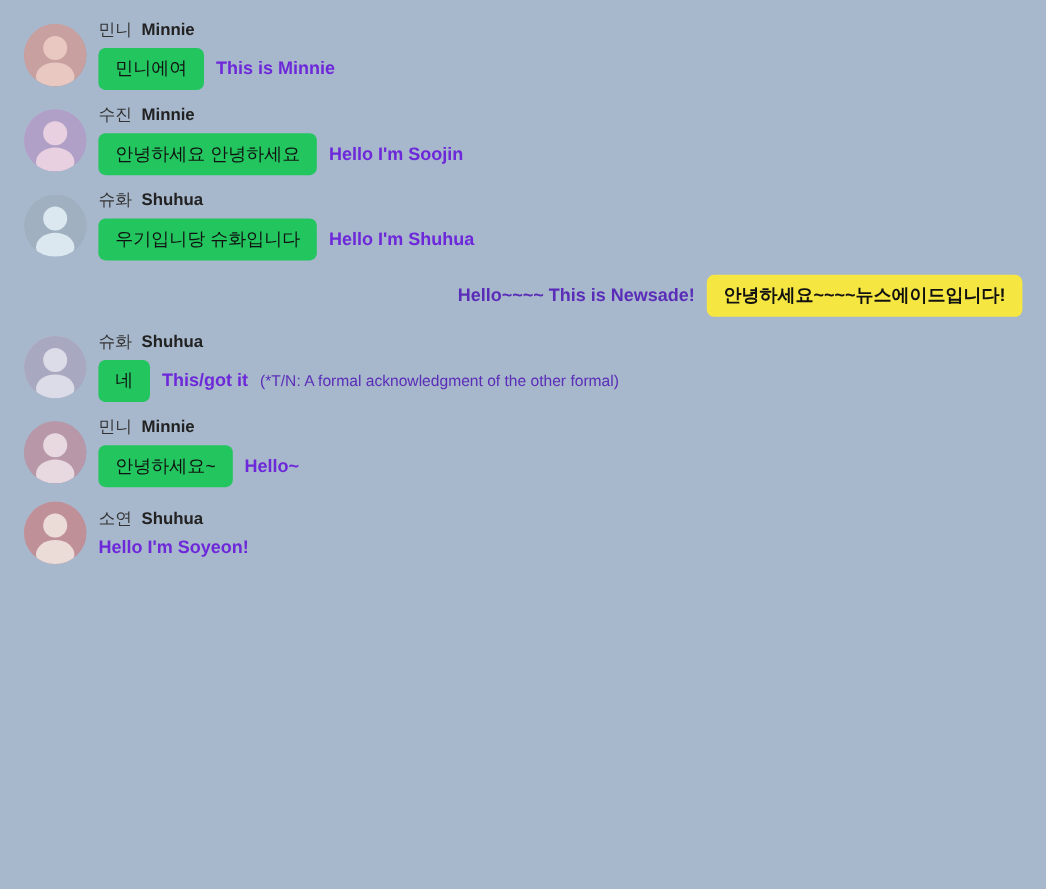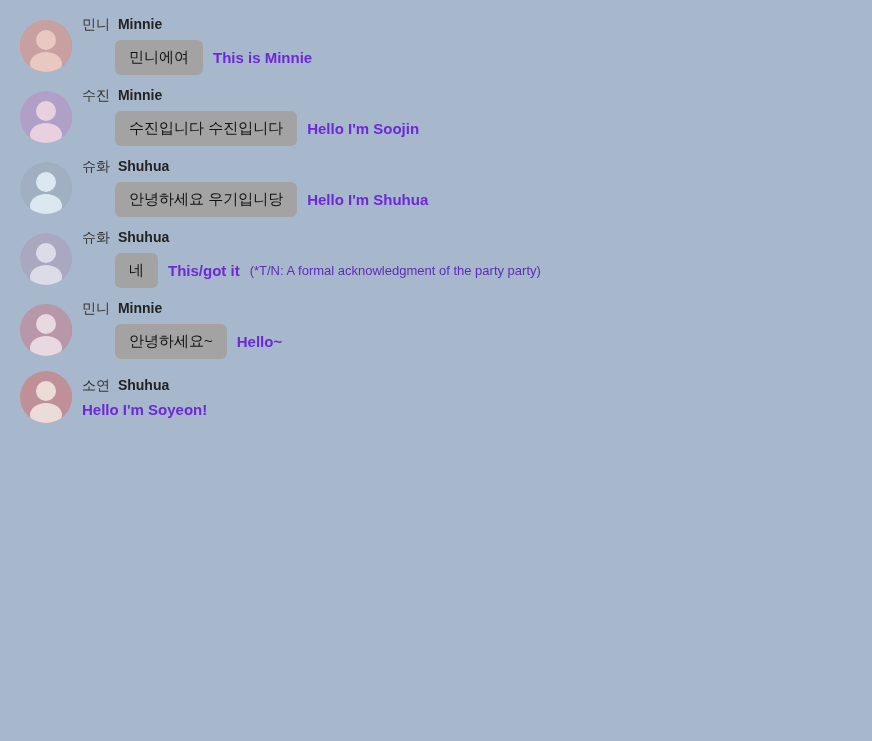--- a/index.html
+++ b/index.html
@@ -62,27 +62,26 @@
     }
 
     .bubble-row {
       display: flex;
       align-items: center;
       gap: 10px;
       flex-wrap: wrap;
     }
 
     .bubble {
-      background: #a3a3a3;
+      background: #22c55e;
       border-radius: 6px;
       padding: 8px 14px;
       font-size: 15px;
       color: #111;
       white-space: nowrap;
-      margin-left: 33px;
     }
 
     .translation {
       font-size: 15px;
       font-weight: bold;
       color: #6d28d9;
     }
 
     .translation.note {
       font-size: 13px;
@@ -147,65 +146,69 @@
         <circle cx="26" cy="20" r="10" fill="#e8d0e0"></circle>
         <ellipse cx="26" cy="44" rx="16" ry="12" fill="#e8d0e0"></ellipse>
       </svg>
     </div>
     <div class="message-content">
       <div class="sender-name">
         <span class="korean-name">수진</span>
         <span class="english-name">Minnie</span>
       </div>
       <div class="bubble-row">
-        <div class="bubble">수진입니다 수진입니다</div>
+        <div class="bubble">안녕하세요 안녕하세요</div>
         <span class="translation">Hello I'm Soojin</span>
       </div>
     </div>
   </div>
 
   <div class="message-row">
     <div class="avatar av3">
       <svg viewBox="0 0 52 52" xmlns="http://www.w3.org/2000/svg">
         <circle cx="26" cy="26" r="26" fill="#a0b0c0"></circle>
         <circle cx="26" cy="20" r="10" fill="#dce8f0"></circle>
         <ellipse cx="26" cy="44" rx="16" ry="12" fill="#dce8f0"></ellipse>
       </svg>
     </div>
     <div class="message-content">
       <div class="sender-name">
         <span class="korean-name">슈화</span>
         <span class="english-name">Shuhua</span>
       </div>
       <div class="bubble-row">
-        <div class="bubble">안녕하세요 우기입니당</div>
+        <div class="bubble">우기입니당 슈화입니다</div>
         <span class="translation">Hello I'm Shuhua</span>
       </div>
     </div>
   </div>
 
+  <div class="message-row right">
+    <span class="right-text">Hello~~~~ This is Newsade!</span>
+    <div class="yellow-bubble">안녕하세요~~~~뉴스에이드입니다!</div>
+  </div>
 
 
   <div class="message-row">
     <div class="avatar av5">
       <svg viewBox="0 0 52 52" xmlns="http://www.w3.org/2000/svg">
         <circle cx="26" cy="26" r="26" fill="#a8a8c0"></circle>
         <circle cx="26" cy="20" r="10" fill="#dcdce8"></circle>
         <ellipse cx="26" cy="44" rx="16" ry="12" fill="#dcdce8"></ellipse>
       </svg>
     </div>
     <div class="message-content">
       <div class="sender-name">
         <span class="korean-name">슈화</span>
         <span class="english-name">Shuhua</span>
       </div>
       <div class="bubble-row">
         <div class="bubble">네</div>
         <span class="translation">This/got it</span>
-        <span class="translation note">(*T/N: A formal acknowledgment of the party party)</span>
+        <span class="translation note">(*T/N: A formal acknowledgment of the other formal)</span>
       </div>
     </div>
   </div>
 
   <div class="message-row">
     <div class="avatar av6">
       <svg viewBox="0 0 52 52" xmlns="http://www.w3.org/2000/svg">
         <circle cx="26" cy="26" r="26" fill="#b898a8"></circle>
         <circle cx="26" cy="20" r="10" fill="#e8d8e0"></circle>
         <ellipse cx="26" cy="44" rx="16" ry="12" fill="#e8d8e0"></ellipse>

